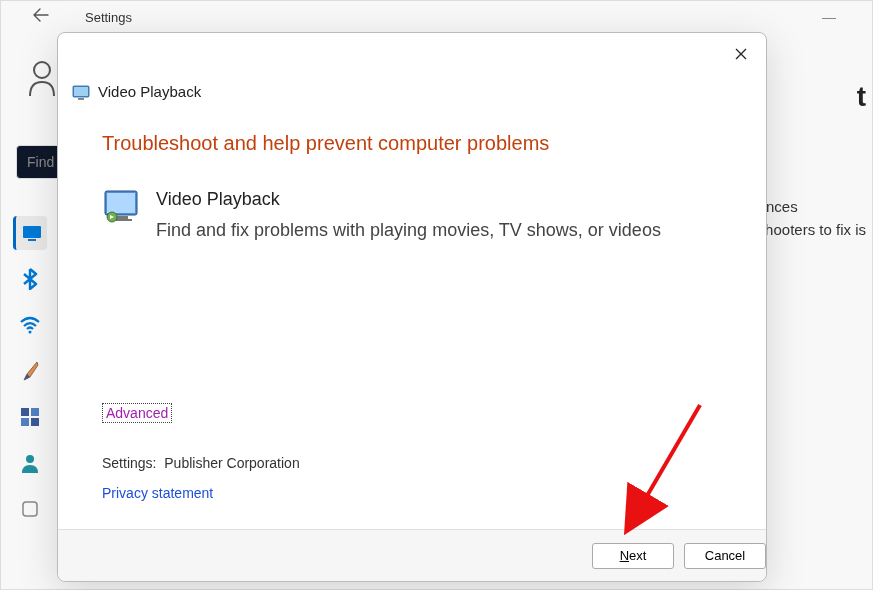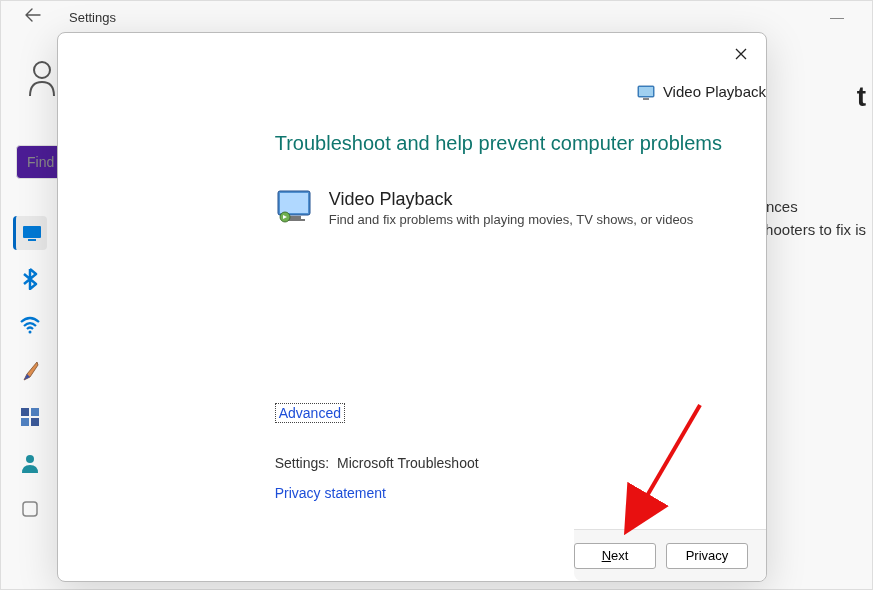--- a/index.html
+++ b/index.html
@@ -19,22 +19,22 @@
     .bg-window {
       position: absolute;
       inset: 0;
       background: #f8f8f8;
       border: 1px solid #ddd;
     }
     .bg-titlebar {
       height: 32px;
       display: flex;
       align-items: center;
-      padding: 0 16px;
-      gap: 20px;
+      padding: 0 24px;
+      gap: 28px;
     }
     .back-arrow {
       font-size: 16px;
       color: #555;
       padding: 4px 8px;
       cursor: pointer;
     }
     .bg-title {
       font-size: 13px;
       color: #333;
@@ -49,21 +49,21 @@
       position: absolute;
       left: 25px;
       top: 55px;
     }
     .bg-search {
       position: absolute;
       left: 15px;
       top: 144px;
       width: 45px;
       height: 34px;
-      background: #4c1d95;
+      background: #0f172a;
       border: 1px solid #ddd;
       border-radius: 4px;
       display: flex;
       align-items: center;
       padding-left: 10px;
       font-size: 14px;
       color: #888;
     }
     .bg-sidebar {
       position: absolute;
@@ -109,21 +109,20 @@
       left: 57px;
       top: 32px;
       width: 710px;
       height: 550px;
       background: #fff;
       border: 1px solid #bbb;
       border-radius: 8px;
       box-shadow: 0 10px 40px rgba(0,0,0,0.15);
       display: flex;
       flex-direction: column;
-      align-items: flex-end;
     }
     .dialog-header {
       height: 42px;
       display: flex;
       align-items: center;
       justify-content: flex-end;
       padding: 0 10px;
     }
     .close-btn {
       width: 30px;
@@ -150,49 +149,49 @@
       font-size: 15px;
       color: #222;
     }
     .dialog-content {
       flex: 1;
       padding: 32px 44px 10px 44px;
       position: relative;
     }
     .wizard-heading {
       font-size: 20px;
-      color: #0f766e;
+      color: #c2410c;
       font-weight: 400;
       margin-bottom: 34px;
     }
     .item-row {
       display: flex;
       gap: 14px;
       align-items: flex-start;
     }
     .item-icon {
       width: 40px;
       height: 36px;
       flex-shrink: 0;
     }
     .item-title {
       font-size: 18px;
       color: #222;
       font-weight: 400;
     }
     .item-desc {
-      font-size: 13px;
+      font-size: 18px;
       color: #444;
-      margin-top: 2px;
+      margin-top: 10px;
     }
     .advanced-link {
       position: absolute;
       left: 44px;
       bottom: 106px;
-      color: #1d4ed8;
+      color: #a21caf;
       font-size: 14px;
       border: 1px dotted #444;
       padding: 1px 3px;
       cursor: pointer;
     }
     .publisher-row {
       position: absolute;
       left: 44px;
       bottom: 58px;
       font-size: 14px;
@@ -207,21 +206,20 @@
       cursor: pointer;
     }
     .dialog-footer {
       height: 52px;
       border-top: 1px solid #e0e0e0;
       background: #f6f6f6;
       display: flex;
       align-items: center;
       justify-content: flex-end;
       gap: 10px;
-      padding-right: 18px;
       border-radius: 0 0 8px 8px;
     }
     .btn {
       min-width: 82px;
       height: 26px;
       background: #fff;
       border: 1px solid #aaa;
       border-radius: 3px;
       font-size: 13px;
       cursor: pointer;
@@ -349,31 +347,31 @@
       </span>
       <div>
         <div class="item-title">Video Playback</div>
         <div class="item-desc">Find and fix problems with playing movies, TV shows, or videos</div>
       </div>
     </div>
 
     <span class="advanced-link">Advanced</span>
 
     <div class="publisher-row">
-      <span>Settings:</span>&nbsp;&nbsp;<span>Microsoft Troubleshoot</span>
+      <span>Settings:</span>&nbsp;&nbsp;<span>Publisher Corporation</span>
     </div>
 
     <span class="privacy-link">Privacy statement</span>
   </div>
 
   <div class="dialog-footer">
     <button class="btn">
         <span><span class="underline">N</span>ext</span>
       </button>
-    <button class="btn">Privacy</button>
+    <button class="btn">Cancel</button>
   </div>
 </div>
 
 <svg class="arrow-ann" style="left:600px; top:395px;" width="120" height="160" viewBox="0 0 120 160">
   <defs>
     <marker id="ah" markerWidth="12" markerHeight="12" refX="9" refY="6" orient="auto">
       <path d="M0 0 L12 6 L0 12 Z" fill="#e81010"></path>
     </marker>
   </defs>
   <line x1="100" y1="10" x2="30" y2="130" stroke="#e81010" stroke-width="4" marker-end="url(#ah)"></line>

